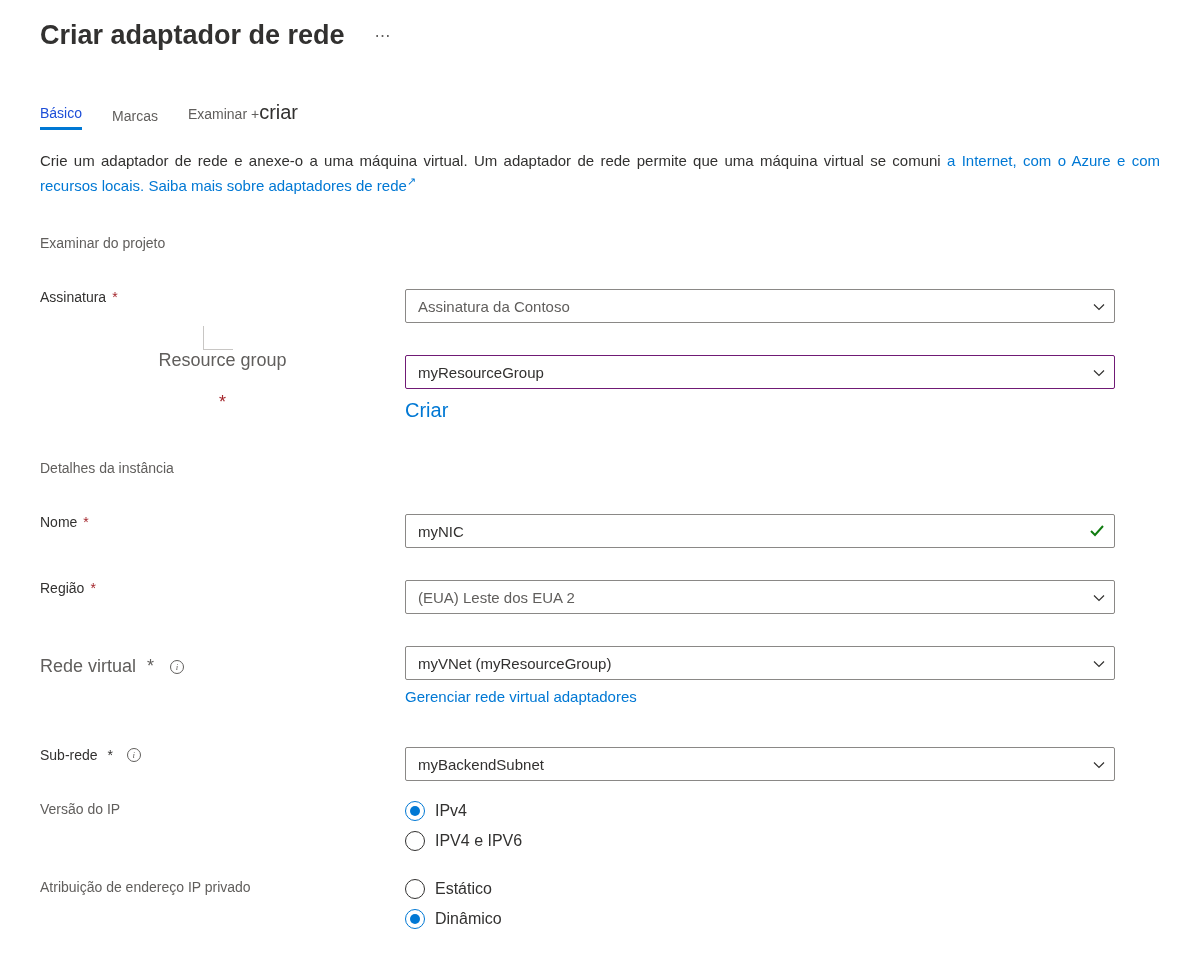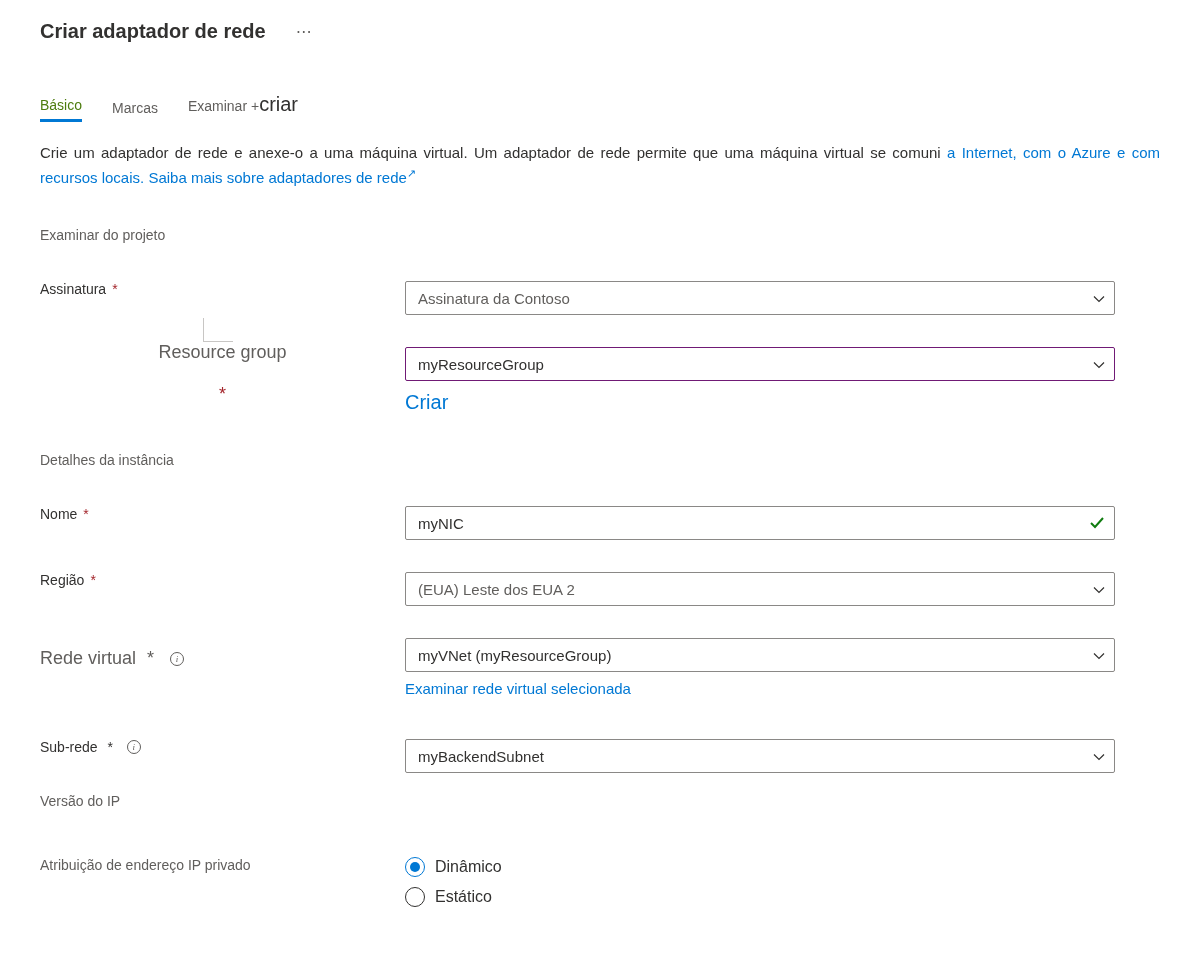--- a/index.html
+++ b/index.html
@@ -5,30 +5,30 @@
     * { box-sizing: border-box; margin: 0; padding: 0; }
     body {
       font-family: "Segoe UI", -apple-system, sans-serif;
       font-size: 14px;
       color: #323130;
       background: #fff;
       padding: 20px 40px;
       width: 1200px;
     }
     .page-title {
-      font-size: 20px;
+      font-size: 27px;
       font-weight: 600;
       color: #323130;
       display: inline-block;
     }
     .title-row { display: flex; align-items: center; gap: 30px; margin-bottom: 50px; }
     .more-icon { color: #605e5c; font-size: 16px; letter-spacing: 2px; cursor: pointer; }
     .tabs { display: flex; gap: 30px; margin-bottom: 6px; align-items: flex-end; }
     .tab { font-size: 14px; color: #605e5c; padding-bottom: 6px; cursor: pointer; }
-    .tab.active { color: #4d7c0f; border-bottom: 3px solid #0078d4; }
+    .tab.active { color: #1d4ed8; border-bottom: 3px solid #0078d4; }
     .tab-split { display: flex; align-items: baseline; }
     .tab-split .secondary { font-size: 20px; color: #323130; }
     .intro { margin-top: 20px; font-size: 15px; color: #323130; line-height: 1.5; text-align: justify; }
     .intro .link { color: #0078d4; cursor: pointer; }
     .ext-icon { display: inline-block; font-size: 11px; color: #0078d4; vertical-align: super; }
     .section-label { font-size: 14px; color: #605e5c; margin-top: 38px; margin-bottom: 20px; }
     .form-row { display: flex; align-items: center; margin-bottom: 14px; min-height: 36px; }
     .label-col { width: 365px; flex-shrink: 0; display: flex; align-items: center; gap: 6px; font-size: 14px; color: #323130; }
     .label-col.large { font-size: 18px; color: #605e5c; }
     .req { color: #a4262c; }
@@ -190,21 +190,21 @@
     <div class="select-wrap">
       <div class="select-box">
         <span>myVNet (myResourceGroup)</span>
       </div>
       <span class="chevron">
         <svg viewBox="0 0 12 12">
             <path d="M1 3.5 L6 8.5 L11 3.5" stroke="#323130" stroke-width="1.2" fill="none"></path>
           </svg>
       </span>
     </div>
-    <div class="sublink">Examinar rede virtual selecionada</div>
+    <div class="sublink">Gerenciar rede virtual adaptadores</div>
   </div>
 </div>
 
 <div class="form-row" style="margin-top:24px;">
   <div class="label-col">
     <span>Sub-rede</span>&nbsp;*
     &nbsp;<span class="info-icon">i</span>
   </div>
   <div class="input-col">
     <div class="select-wrap">
@@ -215,31 +215,45 @@
         <svg viewBox="0 0 12 12">
             <path d="M1 3.5 L6 8.5 L11 3.5" stroke="#323130" stroke-width="1.2" fill="none"></path>
           </svg>
       </span>
     </div>
   </div>
 </div>
 
 <div class="form-row" style="align-items:flex-start; margin-top:20px;">
   <div class="label-col" style="color:#605e5c;">Versão do IP</div>
+  <div class="input-col">
+    <div class="radio-group">
+      <div class="radio-item">
+        <span class="radio-outer checked">
+            <span class="radio-inner"></span>
+          </span>
+        <span>IPv4</span>
+      </div>
+      <div class="radio-item">
+        <span class="radio-outer"></span>
+        <span>IPV4 e IPV6</span>
+      </div>
+    </div>
+  </div>
 </div>
 
 <div class="form-row" style="align-items:flex-start; margin-top:28px;">
   <div class="label-col" style="color:#605e5c;">Atribuição de endereço IP privado</div>
   <div class="input-col">
     <div class="radio-group">
+      <div class="radio-item">
+        <span class="radio-outer"></span>
+        <span>Estático</span>
+      </div>
       <div class="radio-item">
         <span class="radio-outer checked">
             <span class="radio-inner"></span>
           </span>
         <span>Dinâmico</span>
       </div>
-      <div class="radio-item">
-        <span class="radio-outer"></span>
-        <span>Estático</span>
-      </div>
     </div>
   </div>
 </div>
 
 </body></html>

